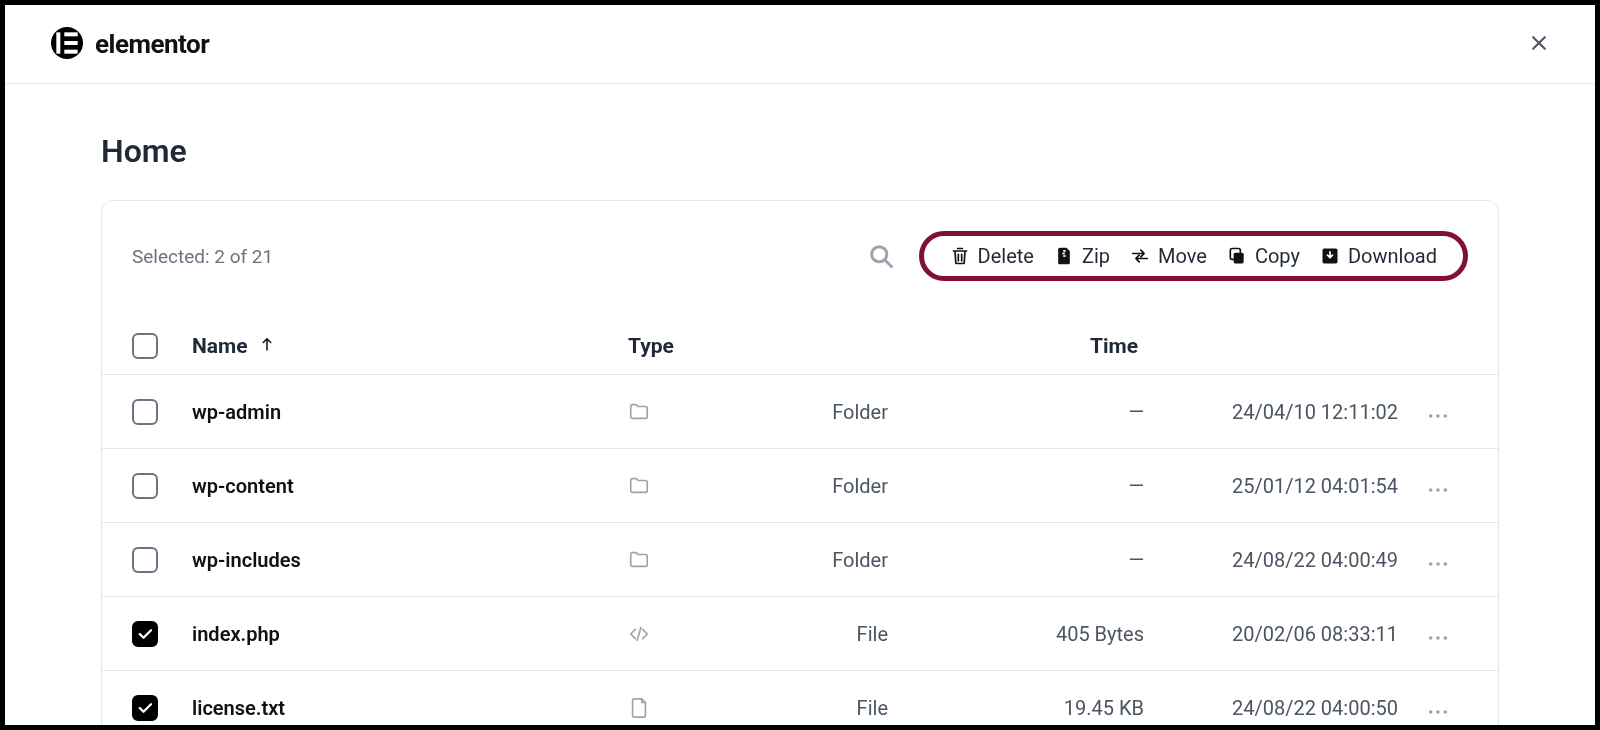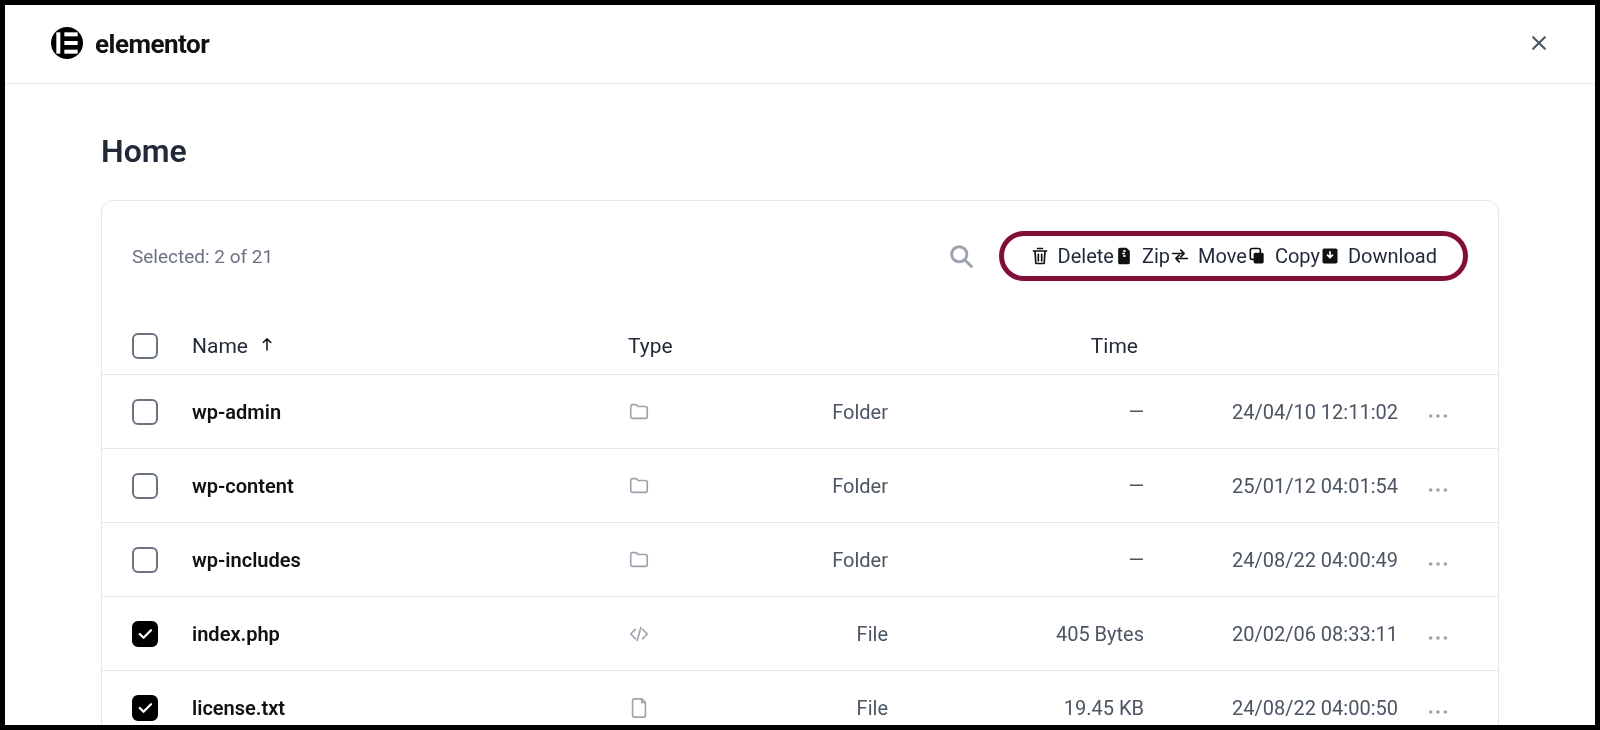--- a/index.html
+++ b/index.html
@@ -16,27 +16,27 @@
   .content { padding:24px 96px 0 96px; }
   .page-title { font-size:32px; font-weight:600; color:#1f2937; margin-bottom:30px;margin-top:24px; }
 
   .panel { border:1px solid #e5e7eb; border-radius:12px; padding:0; background:#fff; }
   .panel-header { display:flex; align-items:center; justify-content:space-between; padding:30px 30px 30px 30px; }
   .selected-text { font-size:19px; color:#6b7280; }
   .actions-wrap { display:flex; align-items:center; gap:20px; }
   .search-btn { width:36px; height:36px; display:flex; align-items:center; justify-content:center; color:#6b7280; cursor:pointer; }
   .search-btn svg { width:28px; height:28px; }
 
-  .bulk-actions { display:flex; align-items:center; border:5px solid #820f3a; border-radius:40px; padding:8px 26px; }
+  .bulk-actions { display:flex; align-items:center; gap:20px; border:5px solid #820f3a; border-radius:40px; padding:8px 26px; }
   .bulk-btn { display:flex; align-items:center; gap:8px; font-size:20px; color:#1f2937; cursor:pointer; }
   .bulk-btn svg { width:20px; height:20px; }
 
   .table { width:100%; }
   .thead, .trow { display:grid; grid-template-columns: 60px 1fr 260px 260px 260px 60px; align-items:center; padding:0 30px; }
-  .thead { font-size:21px; font-weight:400; color:#1f2937; height:58px; border-bottom:1px solid #e5e7eb; margin-top:6px; }
+  .thead { font-size:21px; font-weight:700; color:#1f2937; height:58px; border-bottom:1px solid #e5e7eb; margin-top:6px; }
   .th-name { display:flex; align-items:center; gap:10px; }
   .th-type { }
   .th-size { text-align:right; }
   .th-time { text-align:right; padding-right:10px; }
 
   .trow { height:74px; border-bottom:1px solid #e5e7eb; font-size:20px; }
   .cell-check { }
   .checkbox { width:26px; height:26px; border:2px solid #6b7280; border-radius:6px; background:#fff; display:flex; align-items:center; justify-content:center; cursor:pointer; }
   .checkbox.checked { background:#000; border-color:#000; }
   .checkbox.checked svg { width:18px; height:18px; }

